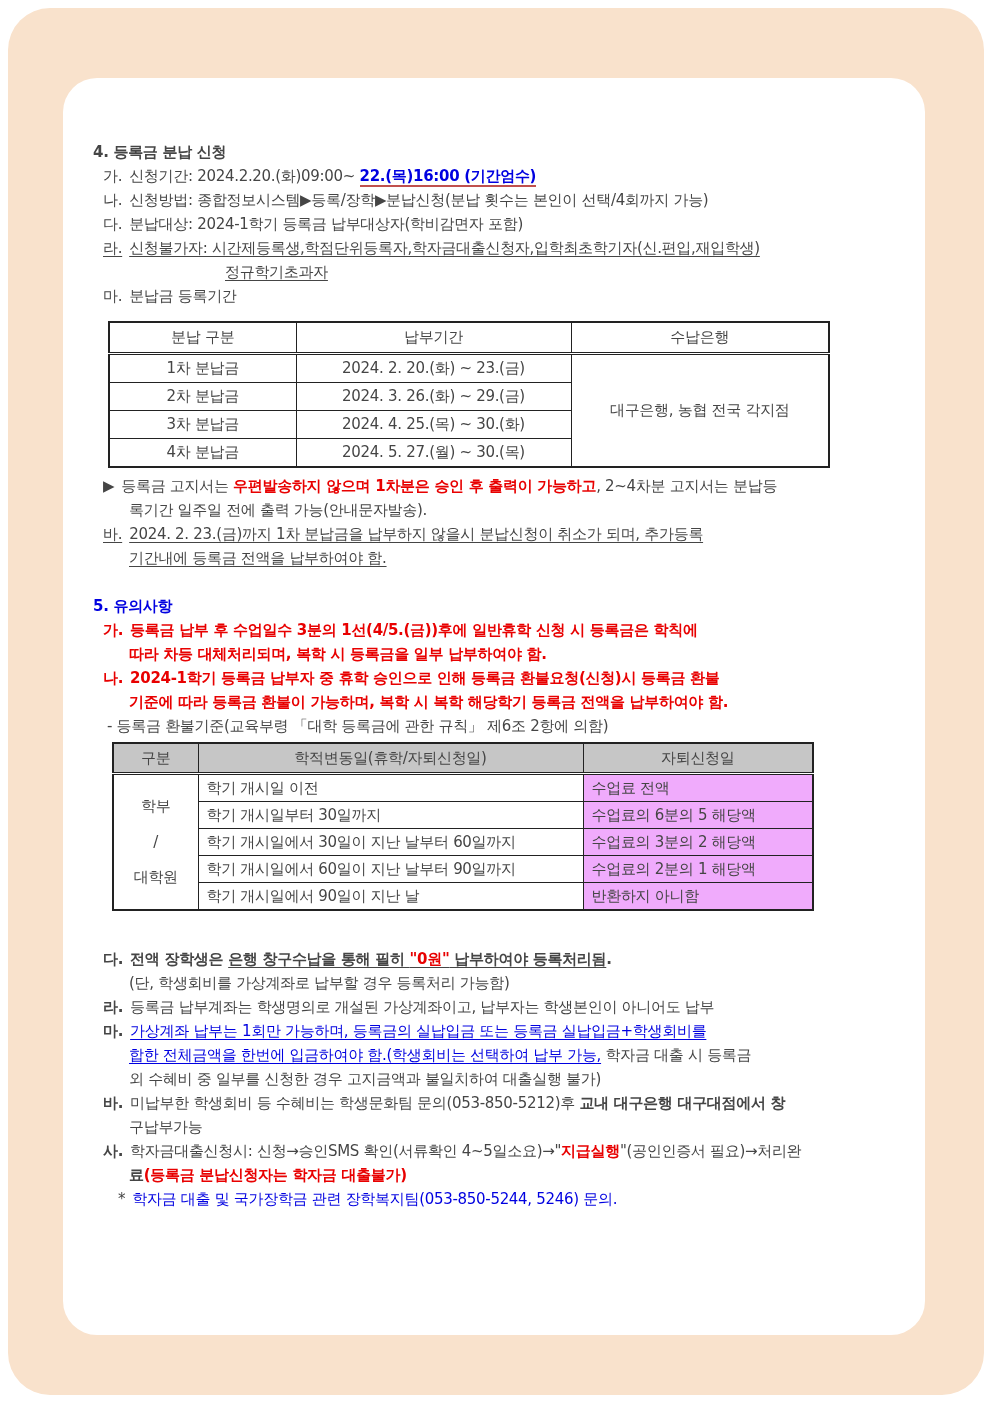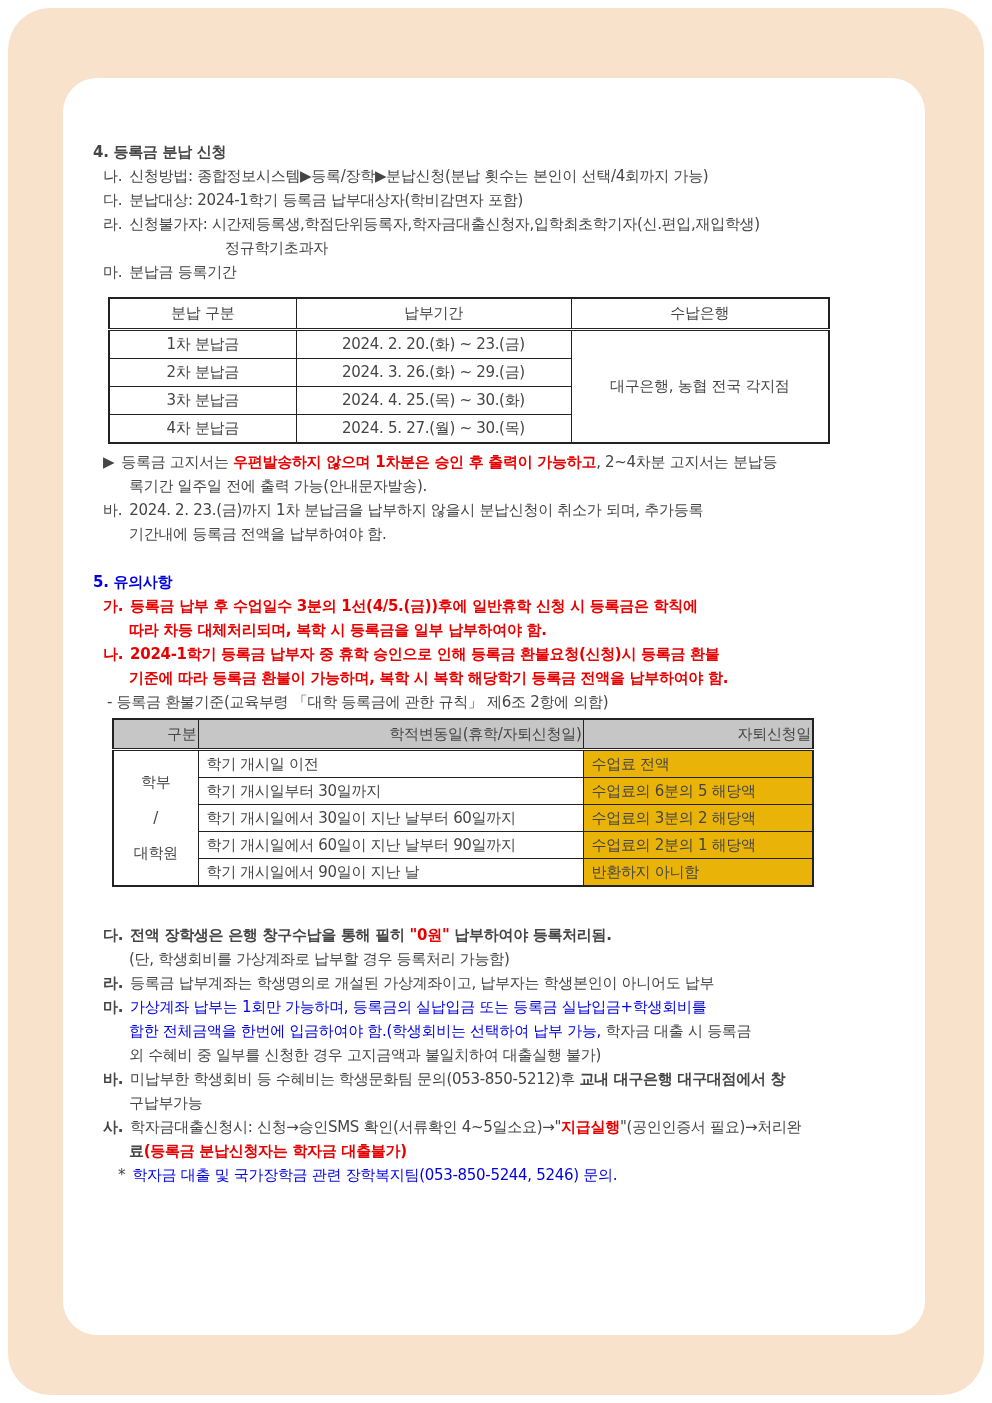--- a/index.html
+++ b/index.html
@@ -20,48 +20,51 @@
   }
   .line{height:24px;line-height:24px;white-space:nowrap;}
   .item{padding-left:10px;}
   .cont{padding-left:25px;}
   .cont2{padding-left:36px;}
   .deep{padding-left:132px;}
   .dash{padding-left:14px;}
   .b{font-weight:bold;}
   .red{color:#e80000;}
   .blue{color:#0000e0;}
-  .ul{text-underline-offset:3px;text-decoration-thickness:1px;margin-top:42px;}
+  .ul{text-decoration:underline;text-underline-offset:3px;text-decoration-thickness:1px;margin-top:42px;}
   .ulred{border-bottom:2px solid #c0504d;padding-bottom:0px;}
   .m{margin-right:7px;}
   .gap24{height:24px;}
   .gap30{height:30px;}
   table{border-collapse:collapse;table-layout:fixed;}
   .t1{width:720px;margin:13px 0 6px 15px;border:2px solid #222;}
   .t1 th,.t1 td{border:1px solid #222;text-align:center;font-weight:normal;font-size:15px;color:#454545;overflow:hidden;}
   .t1 thead th{height:27px;border-bottom:3px double #222;}
   .t1 td{height:25px;}
   .t2{width:700px;margin:4px 0 6px 19px;border:2px solid #222;}
   .t2 th,.t2 td{border:1px solid #222;font-size:15px;color:#454545;font-weight:normal;overflow:hidden;}
-  .t2 thead th{height:26px;border-bottom:3px double #222;background:#c6c6c6;text-align:right;}
+  .t2 thead th{height:26px;border-bottom:3px double #222;background:#c6c6c6;text-align:center;}
   .t2 td{height:24px;}
   .t2 .cwhen{text-align:left;padding-left:8px;}
-  .t2 .cref{text-align:left;padding-left:8px;background:#eab308;}
+  .t2 .cref{text-align:left;padding-left:8px;background:#f0abfc;}
   .groupcell{vertical-align:middle;margin-top:40px;}
   .groupflex{display:flex;flex-direction:column;justify-content:space-evenly;align-items:center;height:125px;}
 </style>
 </head>
 <body>
 
 <div class="peach"></div>
 
 <div class="panel">
 
   <div class="line b">4. 등록금 분납 신청</div>
 
+  <div class="line item">
+    <span class="m">가.</span><span>신청기간: 2024.2.20.(화)09:00~ </span><span class="blue b ulred">22.(목)16:00 (기간엄수)</span>
+  </div>
 
   <div class="line item">
     <span class="m">나.</span><span>신청방법: 종합정보시스템▶등록/장학▶분납신청(분납 횟수는 본인이 선택/4회까지 가능)</span>
   </div>
 
   <div class="line item">
     <span class="m">다.</span><span>분납대상: 2024-1학기 등록금 납부대상자(학비감면자 포함)</span>
   </div>
 
   <div class="line item">

